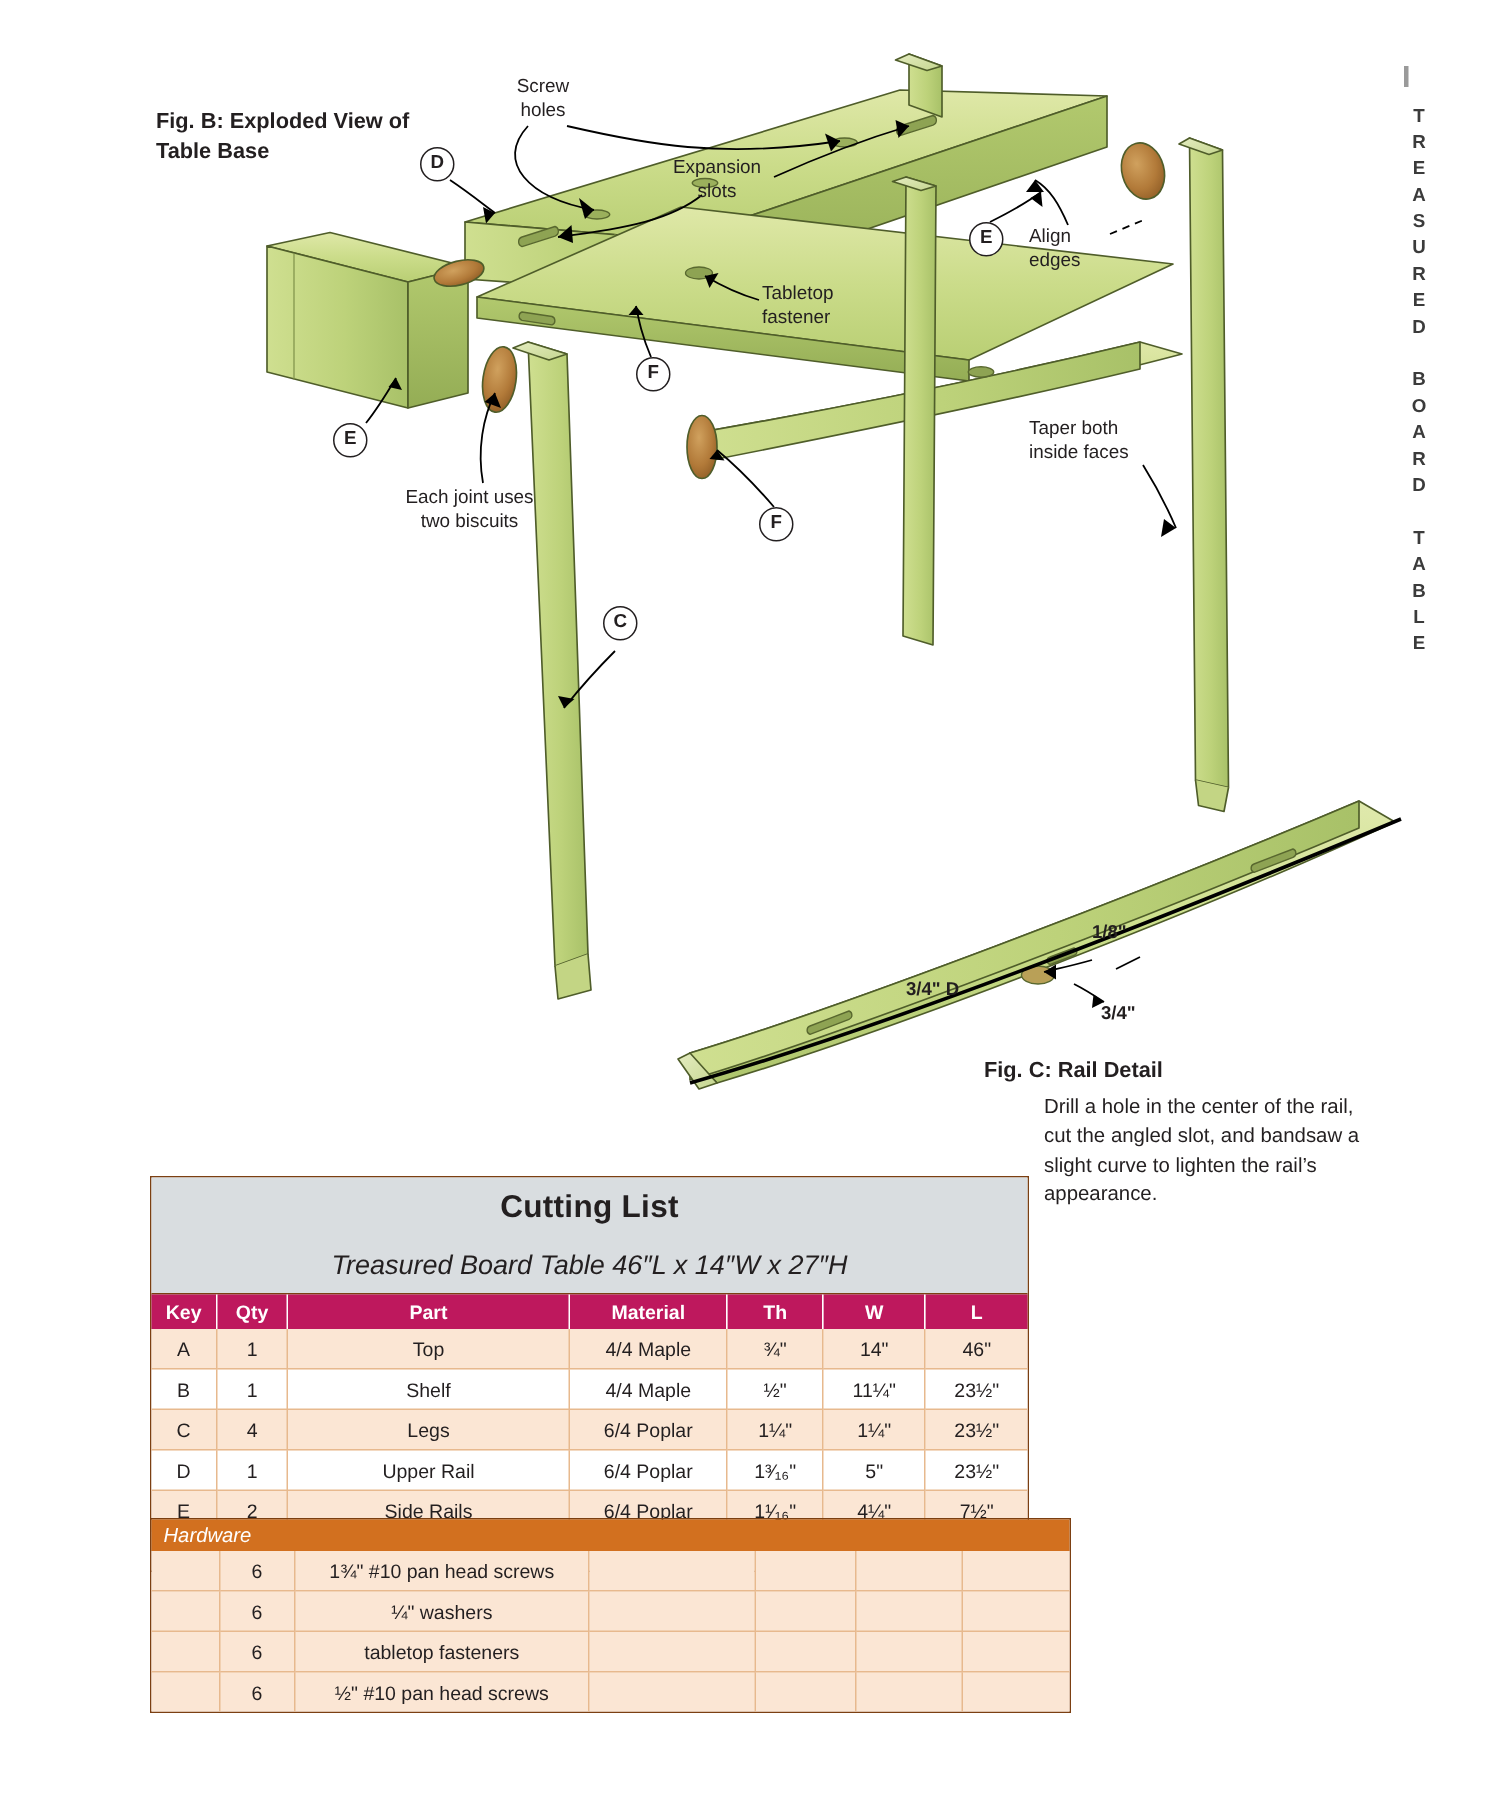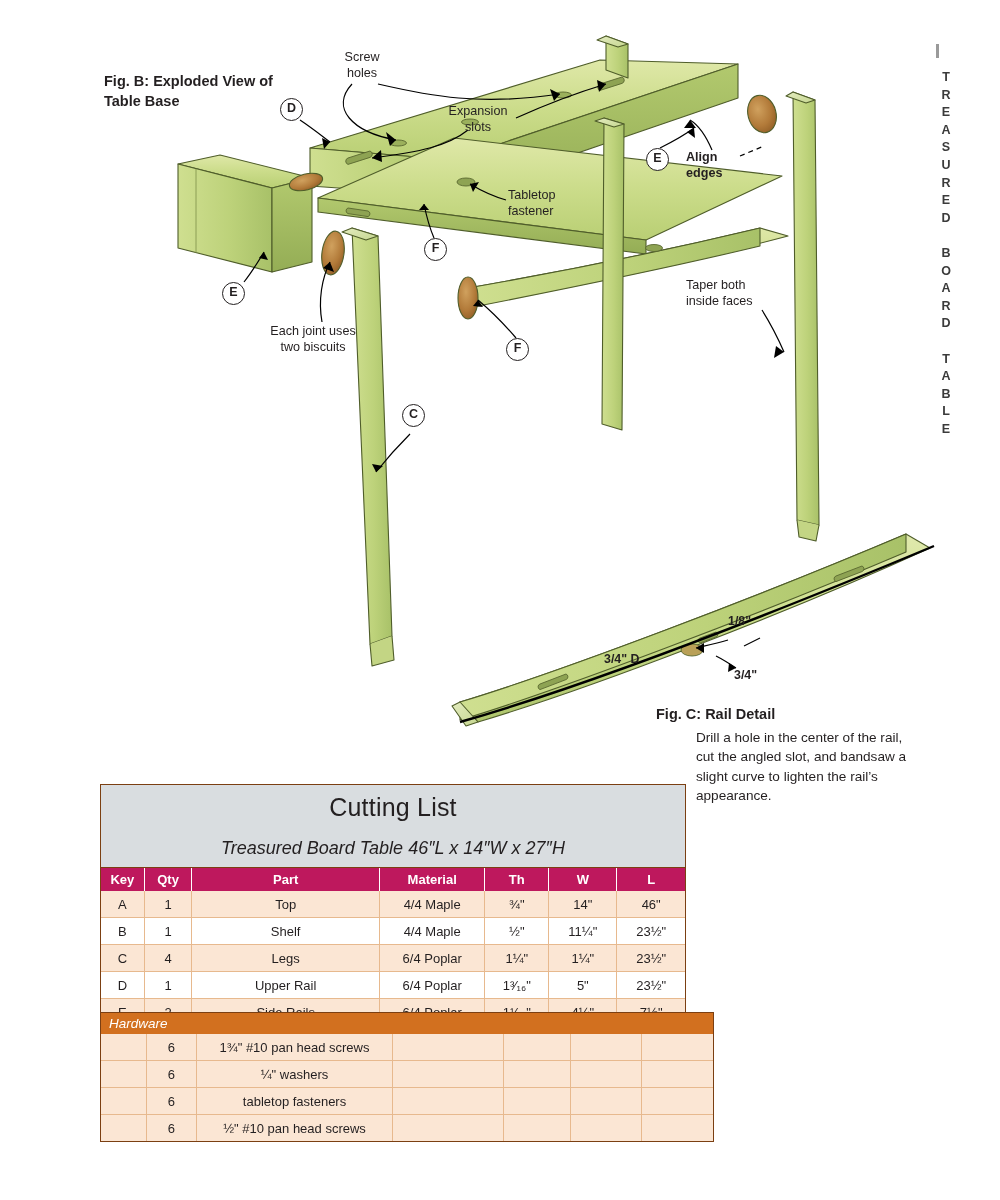--- a/index.html
+++ b/index.html
@@ -107,22 +107,22 @@
     border: 1.4px solid #7b3f12;
     box-sizing: border-box;
   }
   .cut-head {
     background: #d9dde0;
     text-align: center;
     padding: 8px 0 8px;
     border-bottom: 1.2px solid #7b3f12;
   }
   .cut-head .t1 {
-    font-size: 25px;
-    font-weight: normal;
+    font-size: 21px;
+    font-weight: bold;
     letter-spacing: .2px;
   }
   .cut-head .t2 {
     font-size: 18px;
     font-style: italic;
     margin-top: 16px;
   }
   table.cut {
     border-collapse: collapse;
     width: 100%;
@@ -389,21 +389,21 @@
       <polygon points="696,648 704,643 704,653"></polygon>
       <polygon points="736,668 729,663 728,672"></polygon>
     </g>
   </svg>
 
   <div class="fig-b-title">Fig. B: Exploded View of Table Base</div>
 
   <div class="lbl center" style="left:332px; top:50px; width:60px;">Screw<br>holes</div>
   <div class="lbl center" style="left:432px; top:104px; width:92px;">Expansion<br>slots</div>
   <div class="lbl" style="left:508px; top:188px; width:96px;">Tabletop<br>fastener</div>
-  <div class="lbl" style="left:686px; top:150px; width:70px;font-weight:bold;">Align<br>edges</div>
+  <div class="lbl" style="left:686px; top:150px; width:70px;">Align<br>edges</div>
   <div class="lbl" style="left:686px; top:278px; width:100px;">Taper both<br>inside faces</div>
   <div class="lbl center" style="left:258px; top:324px; width:110px;">Each joint uses<br>two biscuits</div>
 
   <div class="keycircle" style="left:280px; top:98px;">D</div>
   <div class="keycircle" style="left:646px; top:148px;">E</div>
   <div class="keycircle" style="left:222px; top:282px;">E</div>
   <div class="keycircle" style="left:424px; top:238px;">F</div>
   <div class="keycircle" style="left:506px; top:338px;">F</div>
   <div class="keycircle" style="left:402px; top:404px;">C</div>
 

